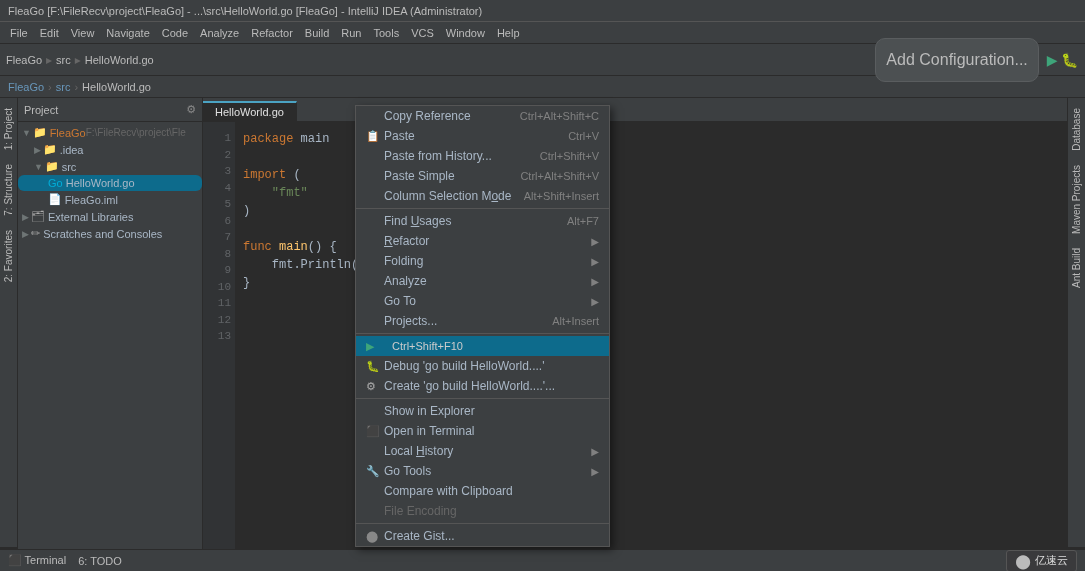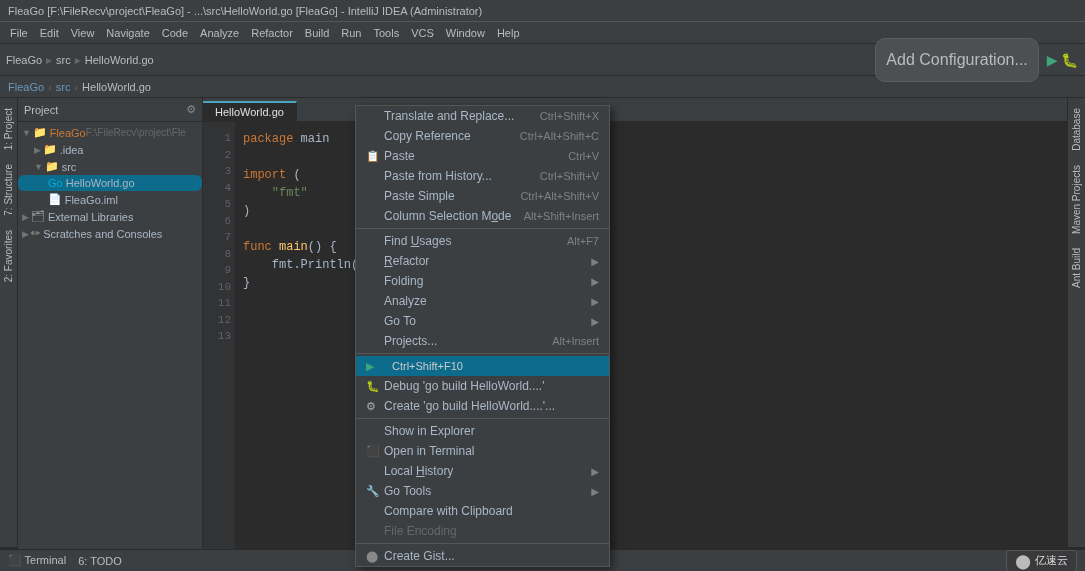--- a/index.html
+++ b/index.html
@@ -451,25 +451,20 @@
 
   <div style="display:flex;align-items:center;gap:4px;background:#3a3a3c;padding:2px 8px;border-radius:3px;border:1px solid #555;">
     <span style="font-size:14px;">⬤</span>
     <span style="font-size:11px;color:#ddd;">亿速云</span>
   </div>
 </div>
 
 <div class="context-menu-overlay">
   <div class="context-menu">
 
-    <div class="cm-item">
-      <span class="cm-icon"></span>
-      <span class="cm-item-label">Translate and Replace...</span>
-      <span class="cm-shortcut">Ctrl+Shift+X</span>
-    </div>
 
     <div class="cm-item">
       <span class="cm-icon"></span>
       <span class="cm-item-label">Copy Reference</span>
       <span class="cm-shortcut">Ctrl+Alt+Shift+C</span>
     </div>
 
     <div class="cm-item">
       <span class="cm-icon">📋</span>
       <span class="cm-item-label">Paste</span>

